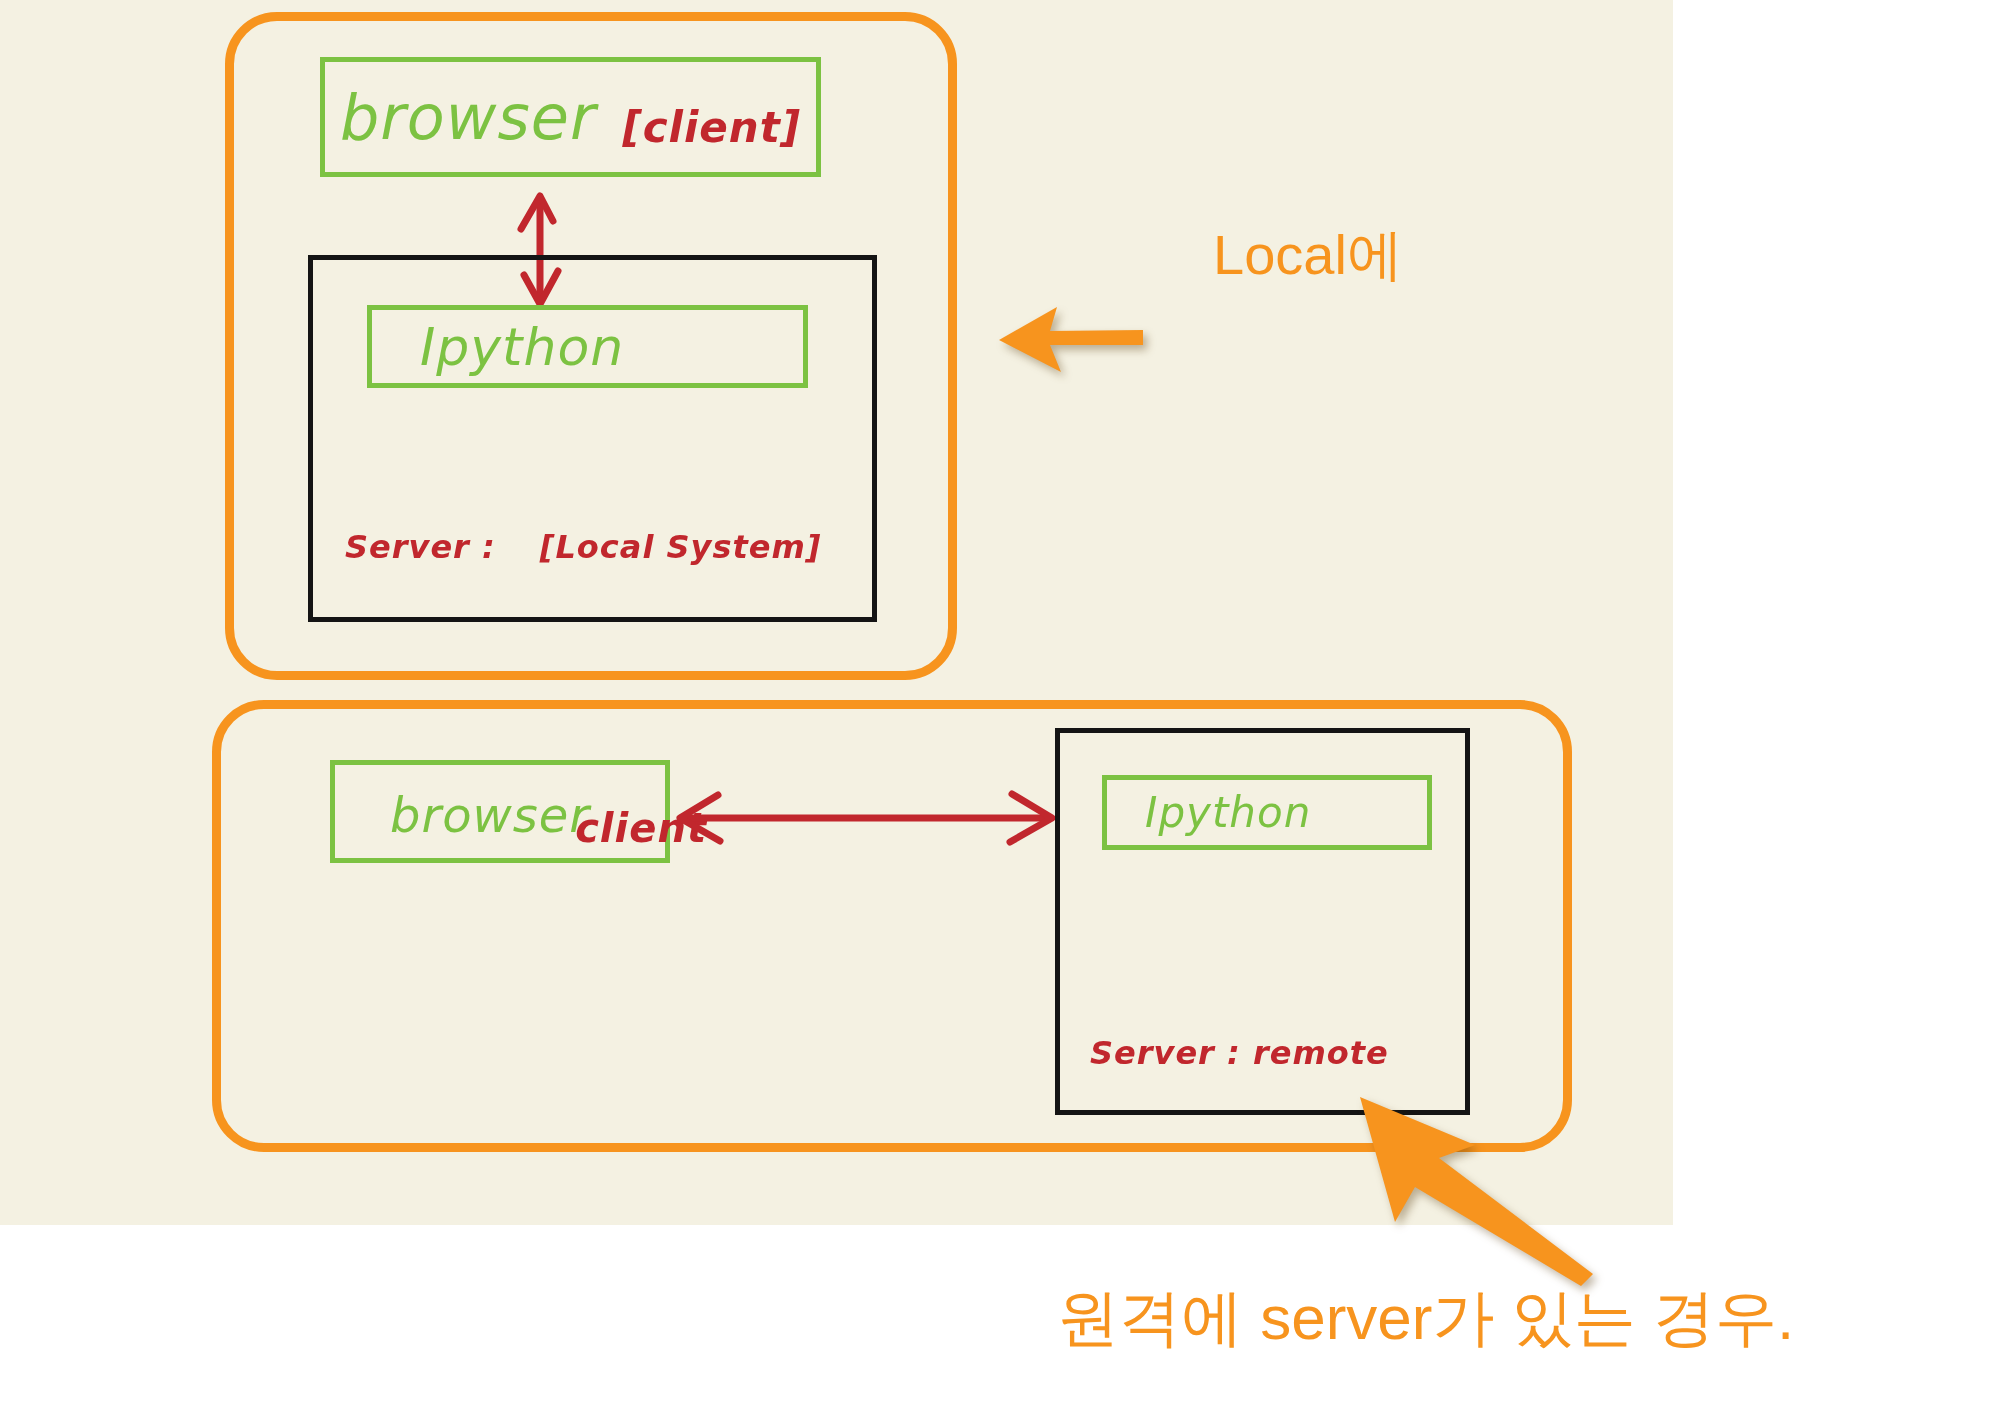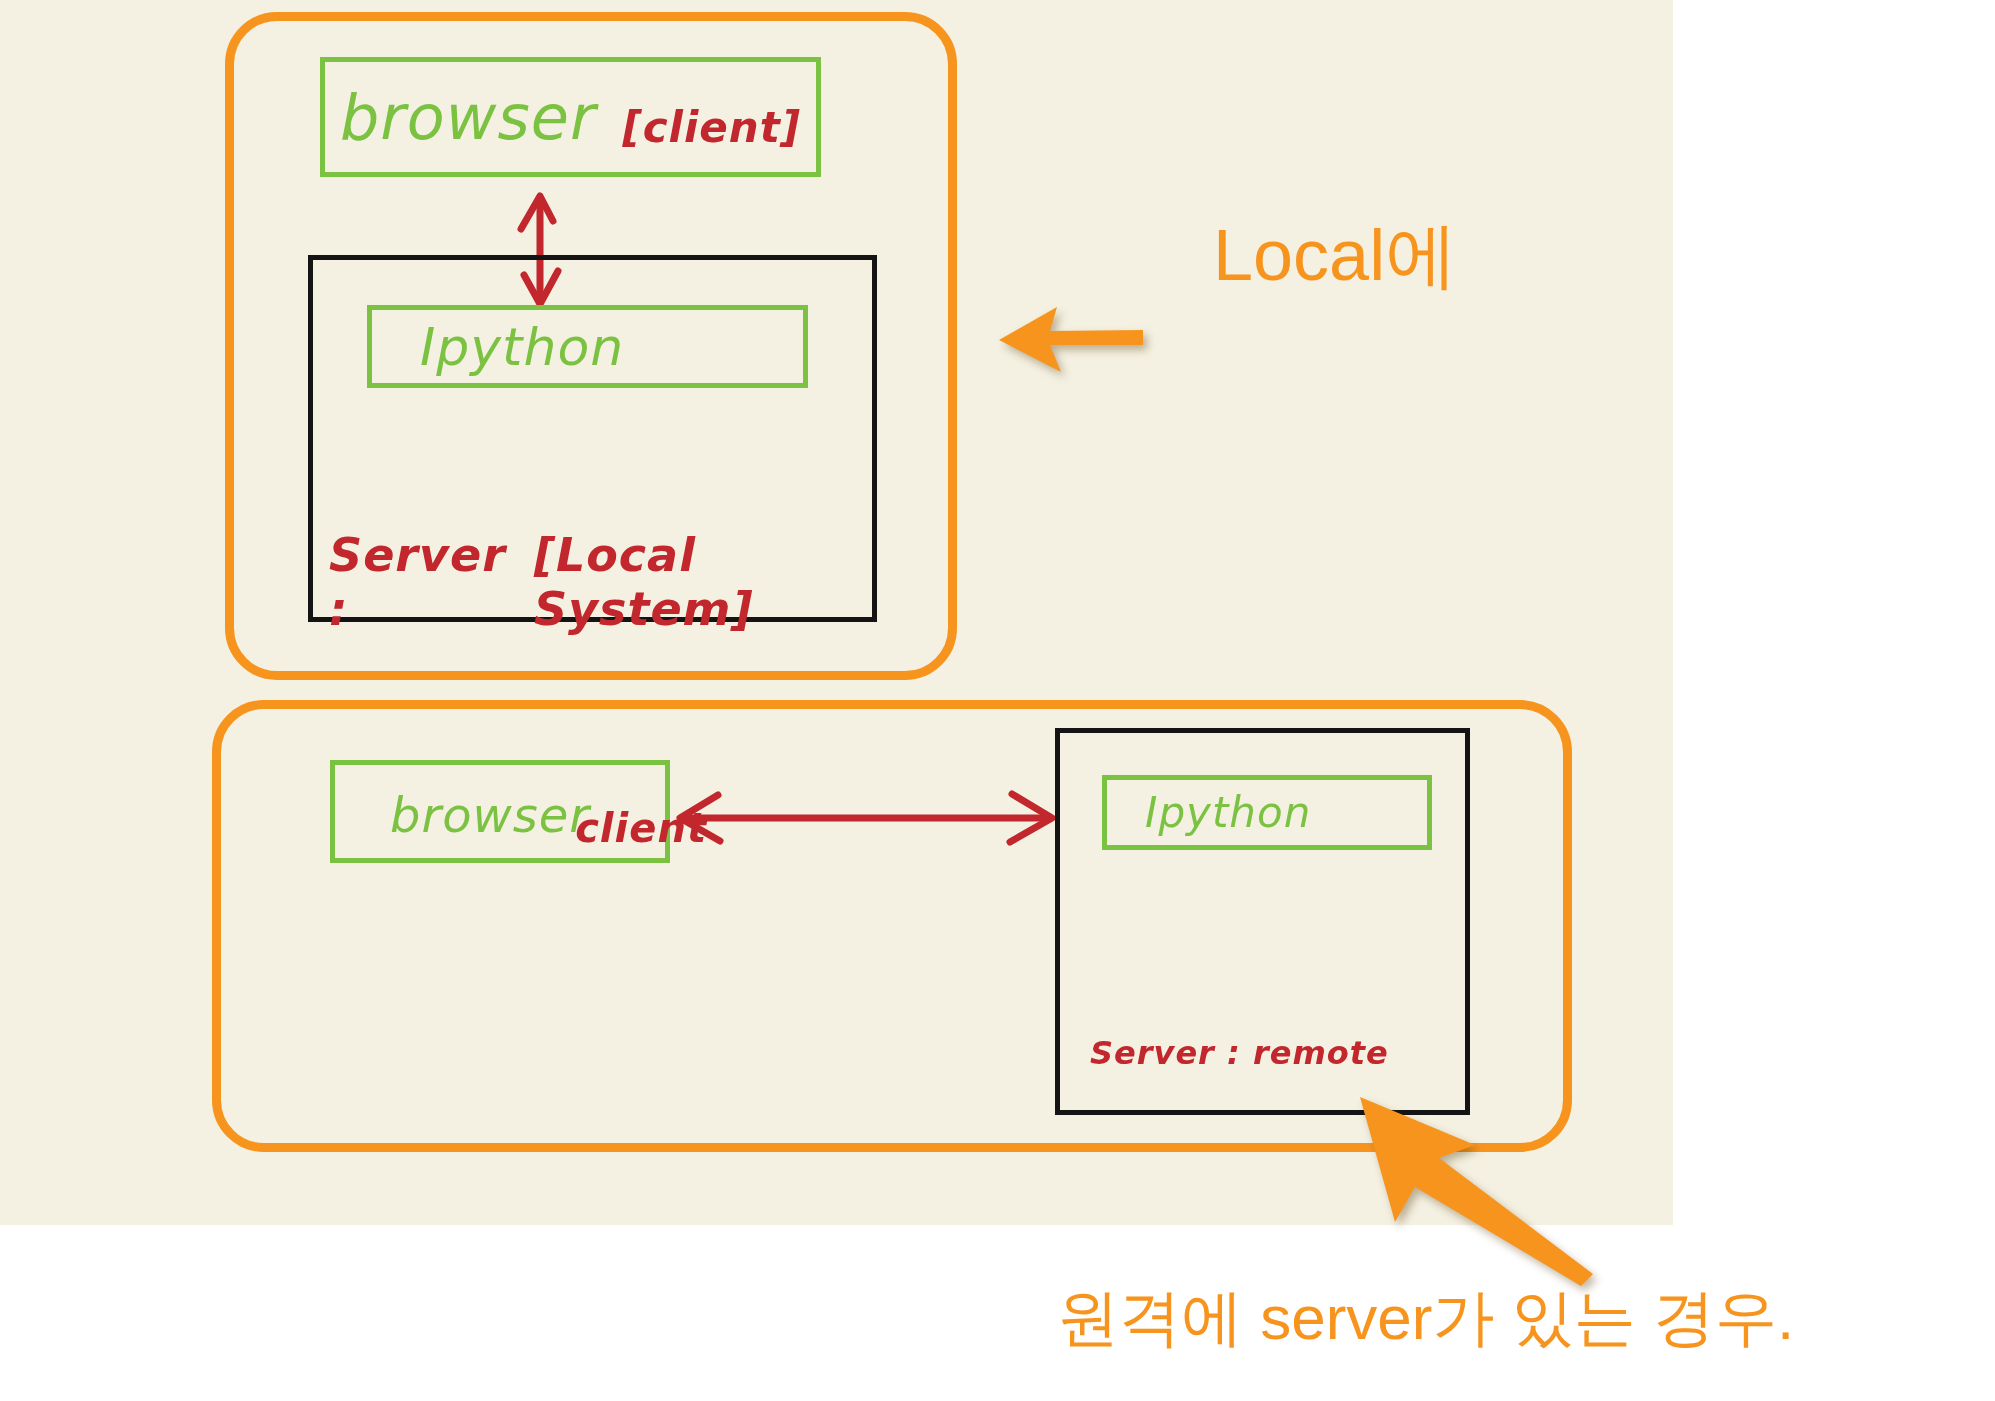--- a/index.html
+++ b/index.html
@@ -17,22 +17,22 @@
   .gbox{position:absolute;border:5px solid var(--green);}
   .kbox{position:absolute;border:5px solid var(--ink);}
   .hand{font-family:"DejaVu Sans","Liberation Sans",sans-serif;font-style:italic;letter-spacing:1px;}
   .green-t{color:var(--green);}
   .red-t{color:var(--red);}
   #browserBox1{left:320px;top:57px;width:501px;height:120px;display:flex;align-items:center;justify-content:center;gap:26px;}
   #browserBox1 .big{font-size:62px;}
   #browserBox1 .small{font-size:42px;margin-top:20px;font-weight:bold;}
   #blackBox1{left:308px;top:255px;width:569px;height:367px;}
   #ipyBox1{left:367px;top:305px;width:441px;height:83px;display:flex;align-items:center;padding-left:48px;font-size:52px;}
-  #serverLabel1{position:absolute;left:329px;top:528px;width:520px;display:flex;gap:28px;font-size:46px;font-weight:bold;color:var(--red);}
-  #annot1{position:absolute;left:1213px;top:220px;font-size:72px;line-height:70px;color:var(--orange);white-space:nowrap;}
+  #serverLabel1{position:absolute;left:345px;top:528px;width:520px;display:flex;gap:44px;font-size:32px;font-weight:bold;color:var(--red);}
+  #annot1{position:absolute;left:1213px;top:220px;font-size:56px;line-height:70px;color:var(--orange);white-space:nowrap;}
   #browserBox2{left:330px;top:760px;width:340px;height:103px;}
   #browserBox2 .big{position:absolute;left:55px;top:22px;font-size:48px;}
   #browserBox2 .small{position:absolute;right:-42px;top:40px;font-size:40px;font-weight:bold;}
   #blackBox2{left:1055px;top:728px;width:415px;height:387px;}
   #ipyBox2{left:1102px;top:775px;width:330px;height:75px;display:flex;align-items:center;padding-left:38px;font-size:42px;}
   #serverLabel2{position:absolute;left:1090px;top:1034px;font-size:32px;font-weight:bold;color:var(--red);}
   #annot2{position:absolute;left:1057px;top:1276px;font-size:62px;color:var(--orange);white-space:nowrap;}
   svg.arrow{position:absolute;overflow:visible;}
   .red-stroke{color:var(--red);}
   .orange-fill{color:var(--orange);filter:drop-shadow(4px 5px 4px rgba(80,50,0,.35));}

